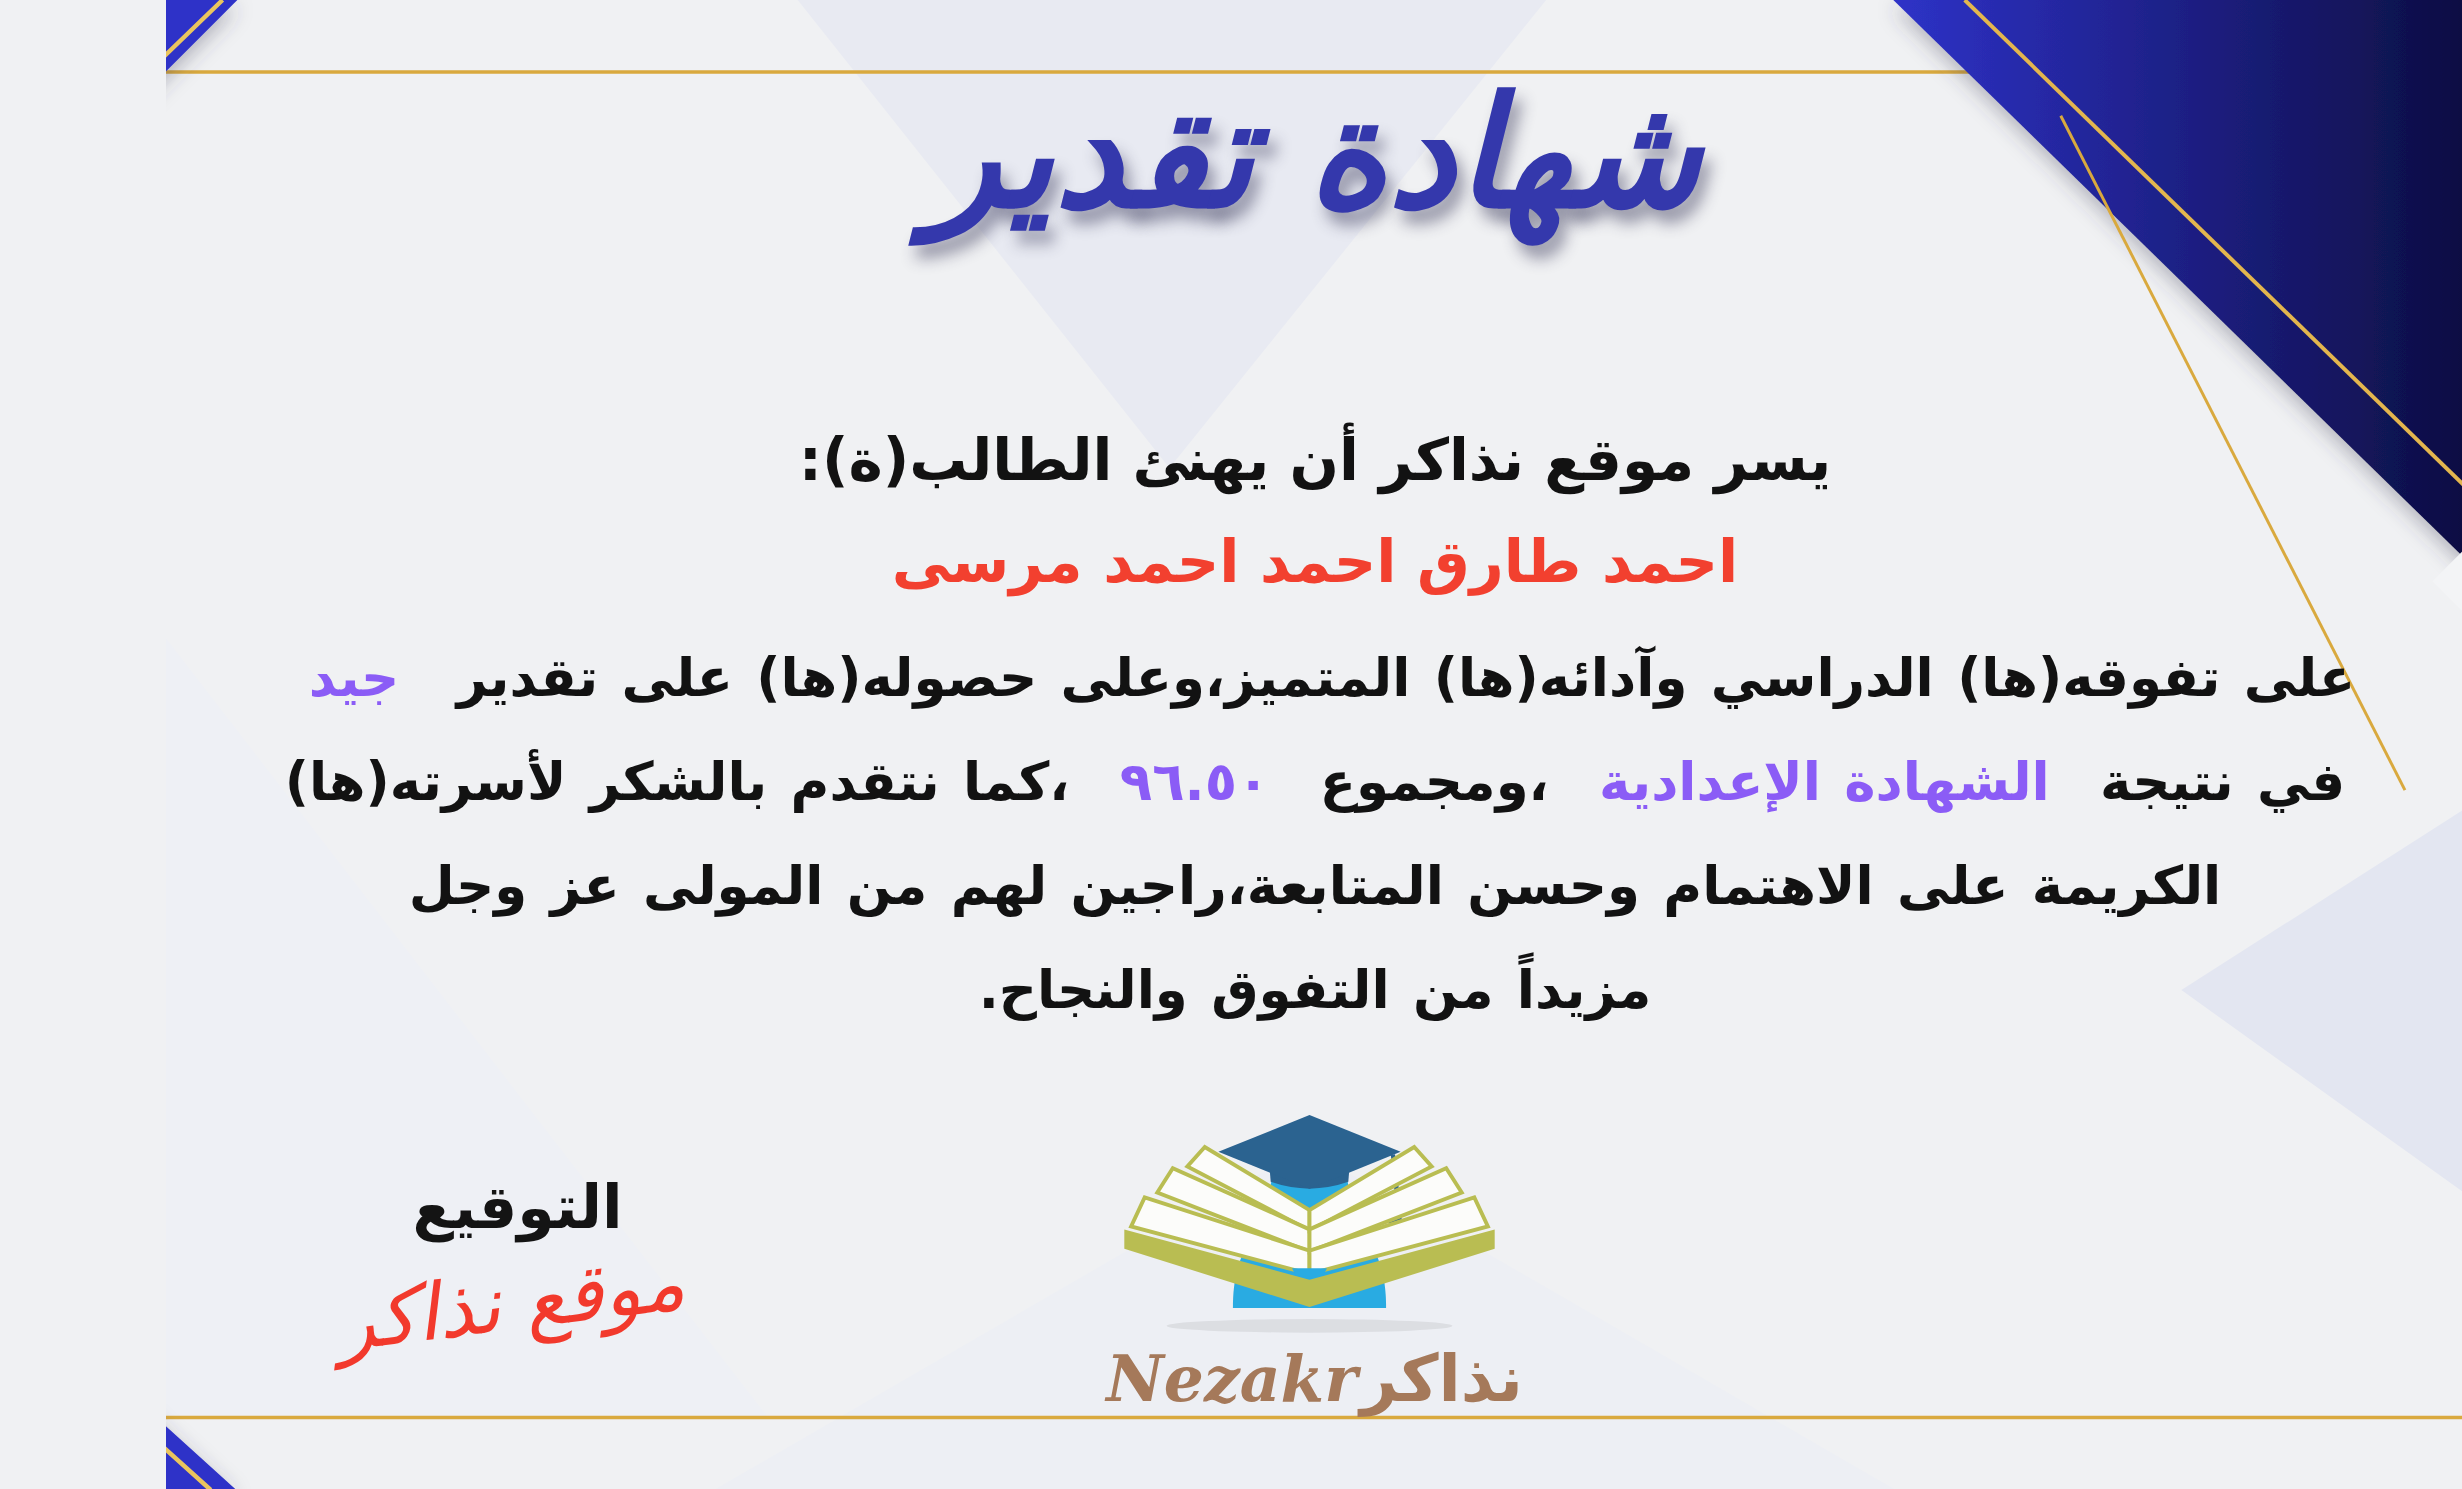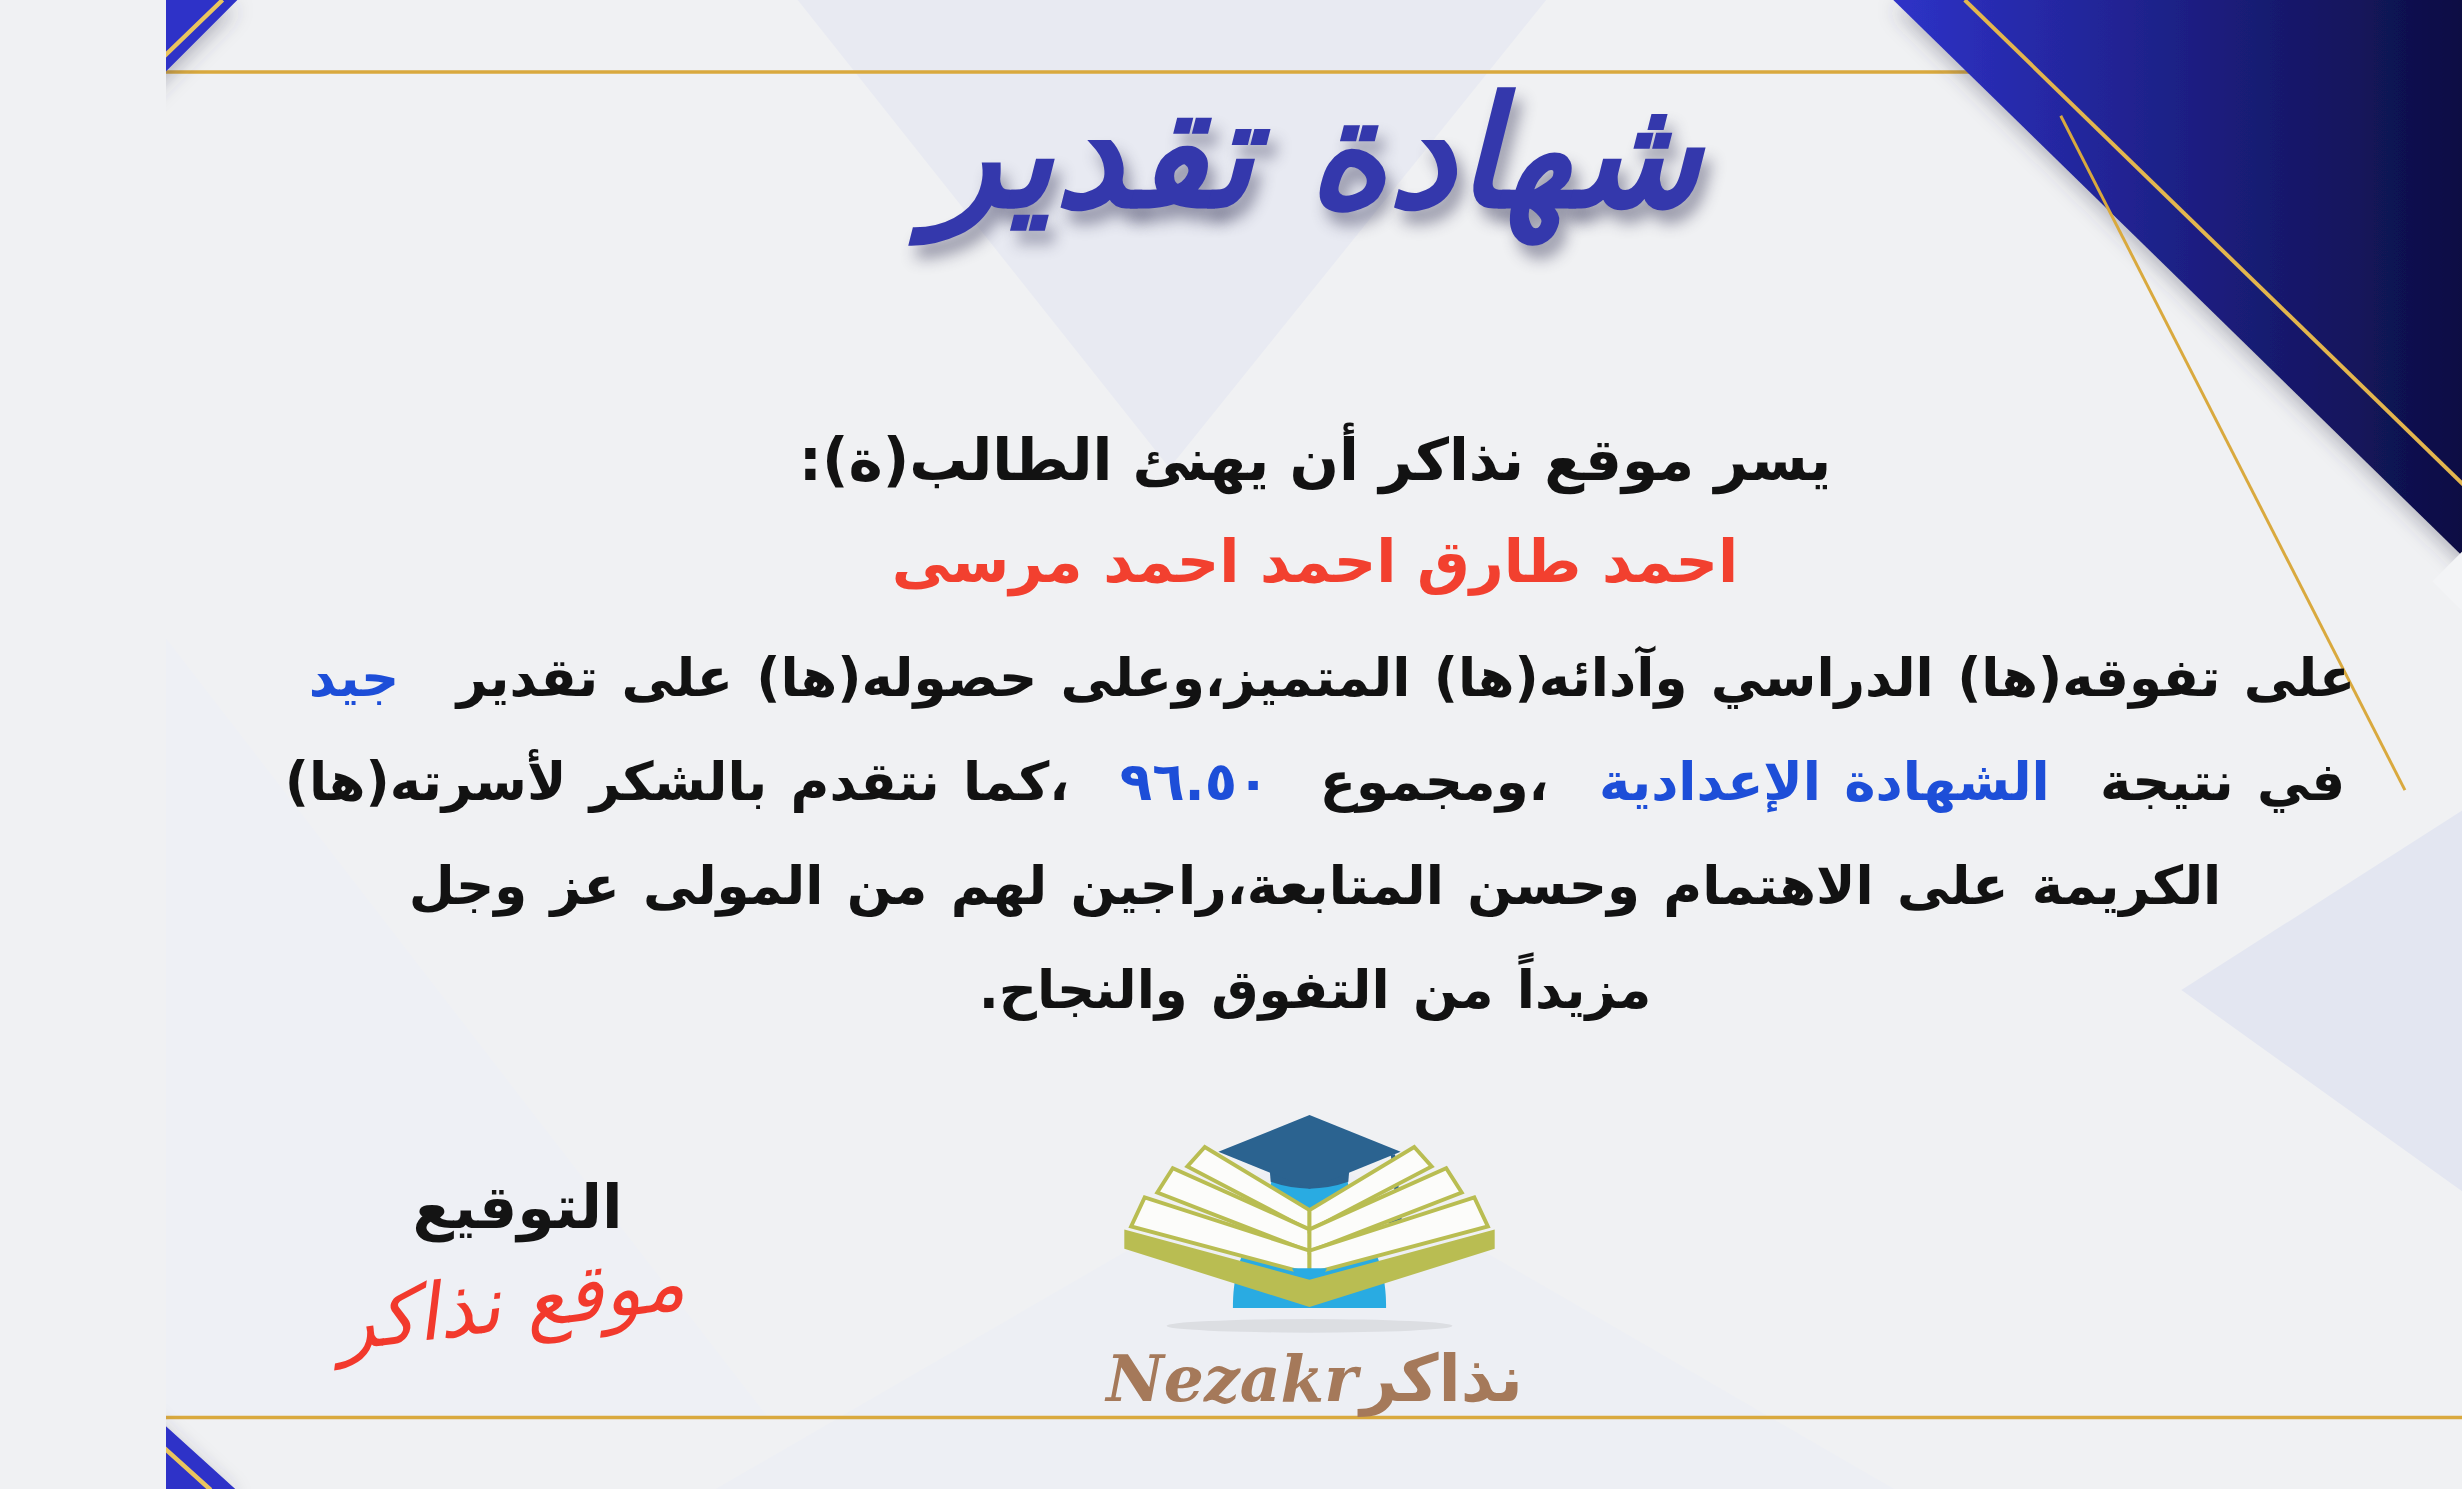--- a/index.html
+++ b/index.html
@@ -17,21 +17,21 @@
   .textblock{
     position:absolute;top:418px;left:133px;width:2364px;text-align:center;
     direction:rtl;color:#121212;
   }
   .intro{font-size:58px;font-weight:700;white-space:nowrap;line-height:1.45;}
   .name{font-size:59px;font-weight:700;color:#f2402f;white-space:nowrap;
         line-height:1.4;margin-top:18.7px;}
   .bodyline{font-size:53px;font-weight:700;white-space:nowrap;line-height:104px;
             word-spacing:4.9px;}
   .bodylines{margin-top:22.7px;}
-  .red{color:#1d4ed8;}
+  .red{color:#8b5cf6;}
   .gap-s{margin:0 27px;}
   .gap-m{margin:0 34px;}
 
   .sign-label{
     position:absolute;top:1172px;left:404px;width:227px;text-align:center;
     font-size:60px;font-weight:700;color:#141414;white-space:nowrap;
   }
   .sign-script{
     position:absolute;top:1253px;left:409px;width:276px;text-align:center;
     font-size:78px;font-style:italic;color:#f2392c;white-space:nowrap;

